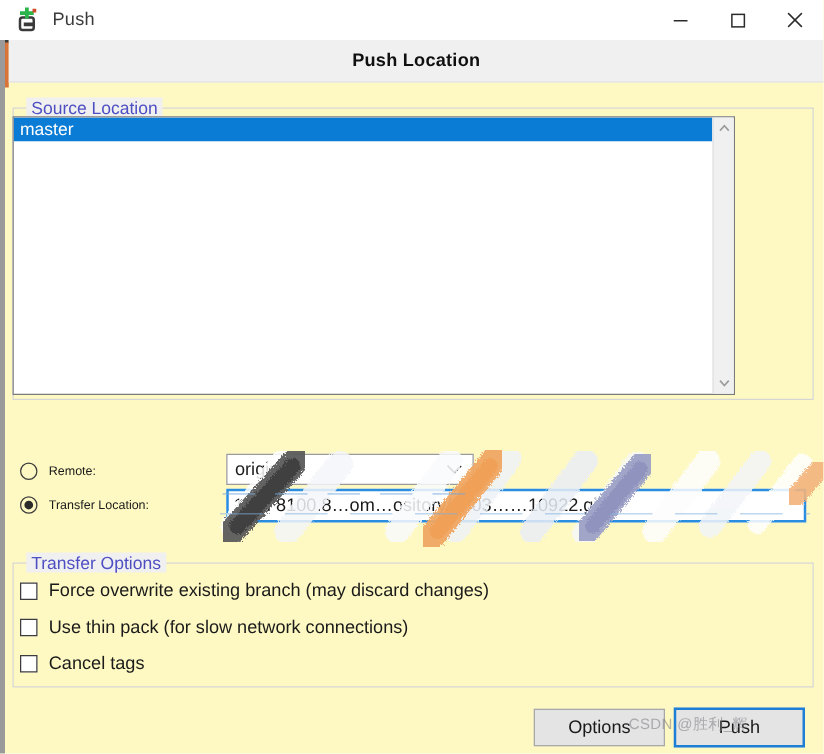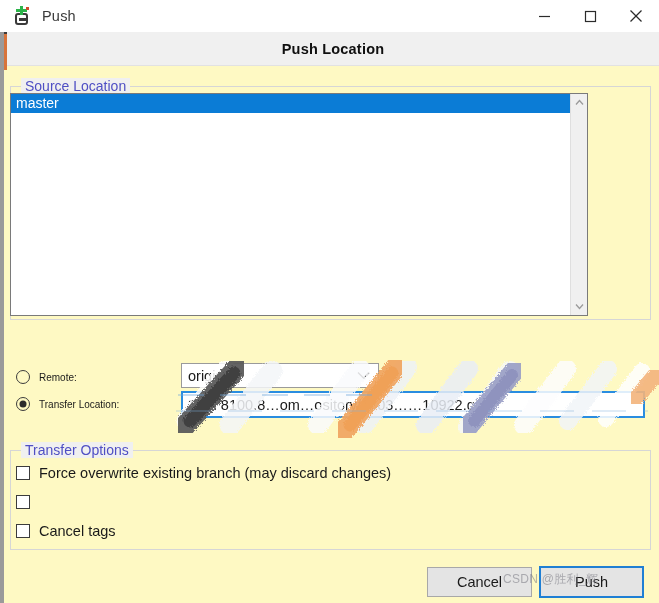--- a/index.html
+++ b/index.html
@@ -515,24 +515,25 @@
   <div class="group" id="grp-transfer">
     <div class="group-label">Transfer Options</div>
   </div>
 
   <div class="check-row" id="chk-row-0">
     <div class="checkbox"></div>
     <div class="check-label">Force overwrite existing branch (may discard changes)</div>
   </div>
   <div class="check-row" id="chk-row-1">
     <div class="checkbox"></div>
+    <div class="check-label">Use thin pack (for slow network connections)</div>
   </div>
   <div class="check-row" id="chk-row-2">
     <div class="checkbox"></div>
     <div class="check-label">Cancel tags</div>
   </div>
 
-  <div id="btn-cancel">Cancel</div>
+  <div id="btn-cancel">Options</div>
   <div id="btn-push">Push</div>
 
   <div id="watermark">CSDN @胜利_辉</div>
 
 </div>
 
 </body></html>

